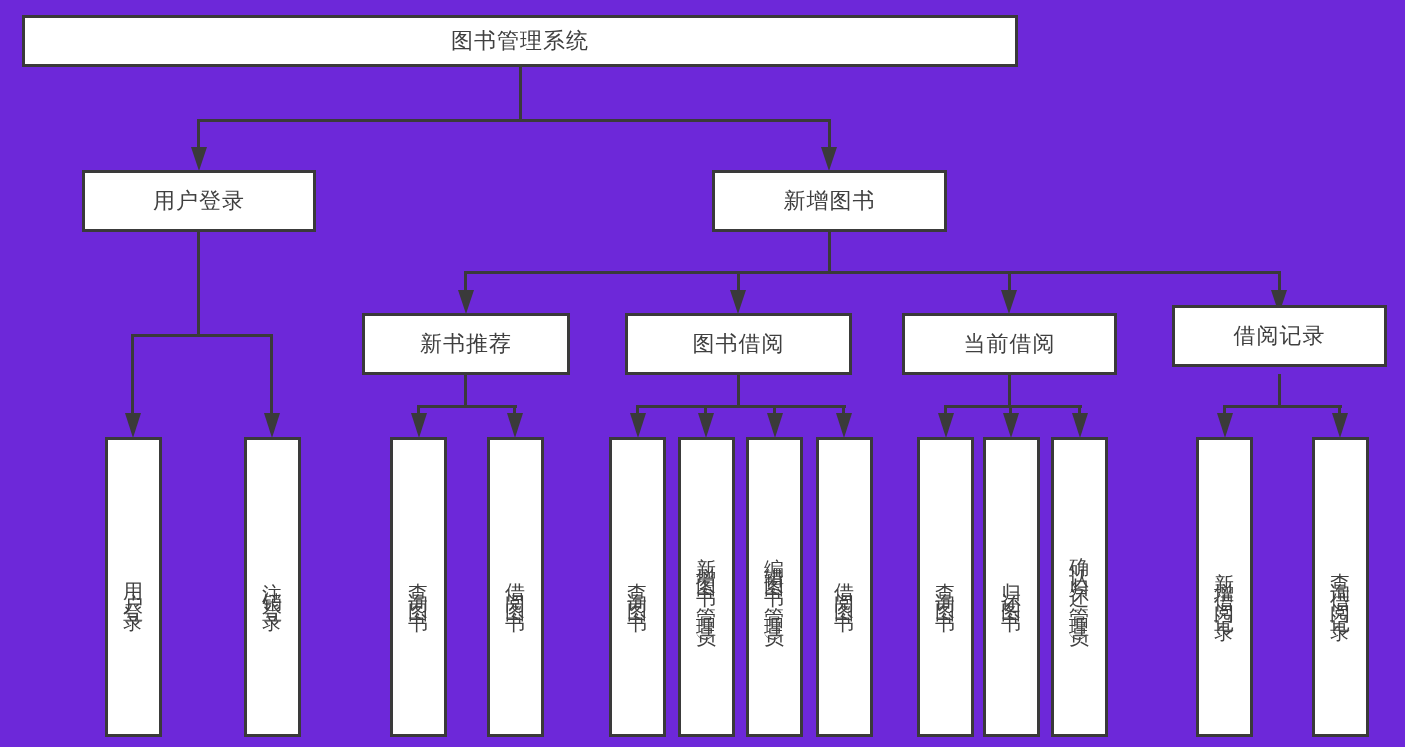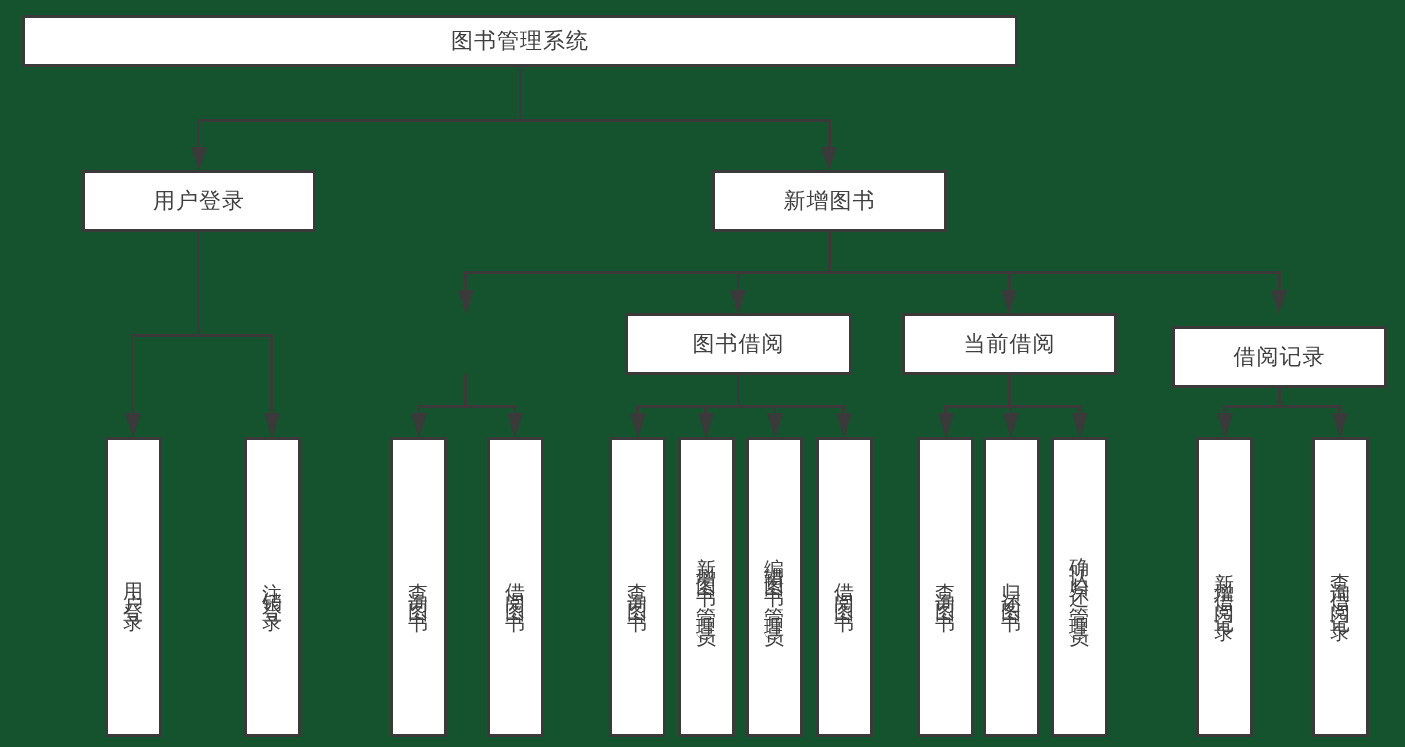--- a/index.html
+++ b/index.html
@@ -2,21 +2,21 @@
 <html style="--line: #3a3a3a; --text: #3f3f3f; --wm: #b4b4b4;"><head>
 <meta charset="utf-8">
 <style>
   :root{
     --line:#3a3a3a;
     --text:#3f3f3f;
     --wm:#b4b4b4;
   }
   html,body{margin:0;padding:0;background:#ffffff;}
   body{font-family:"Liberation Sans","DejaVu Sans",sans-serif;}
-  #stage{position:relative;width:1405px;height:747px;background:#14532d;overflow:hidden;}
+  #stage{position:relative;width:1405px;height:747px;background:#6d28d9;overflow:hidden;}
 
   .hbox{
     position:absolute;box-sizing:border-box;background:#fff;
     border:3px solid var(--line);
     display:flex;align-items:center;justify-content:center;
     font-size:22px;color:var(--text);letter-spacing:1px;
     z-index:3;
   }
   .leaf{
     position:absolute;box-sizing:border-box;background:#fff;
@@ -72,23 +72,24 @@
   <div class="hline" style="left:464px;top:271px;width:817px;"></div>
   <div class="vline" style="left:464px;top:271px;height:22px;"></div>
   <div class="arrow short" style="left:458px;top:290px;"></div>
   <div class="vline" style="left:737px;top:271px;height:22px;"></div>
   <div class="arrow short" style="left:730px;top:290px;"></div>
   <div class="vline" style="left:1008px;top:271px;height:22px;"></div>
   <div class="arrow short" style="left:1001px;top:290px;"></div>
   <div class="vline" style="left:1278px;top:271px;height:22px;"></div>
   <div class="arrow short" style="left:1271px;top:290px;"></div>
 
+  <div class="hbox" style="left:362px;top:313px;width:208px;height:62px;">新书推荐</div>
   <div class="hbox" style="left:902px;top:313px;width:215px;height:62px;">当前借阅</div>
   <div class="hbox" style="left:625px;top:313px;width:227px;height:62px;">图书借阅</div>
-  <div class="hbox" style="left:1172px;top:326px;width:215px;height:62px;">借阅记录</div>
+  <div class="hbox" style="left:1172px;top:305px;width:215px;height:62px;">借阅记录</div>
 
   <div class="vline" style="left:464px;top:374px;height:33px;"></div>
   <div class="hline" style="left:417px;top:405px;width:100px;"></div>
   <div class="vline" style="left:417px;top:405px;height:10px;"></div>
   <div class="arrow" style="left:411px;top:413px;"></div>
   <div class="vline" style="left:513px;top:405px;height:10px;"></div>
   <div class="arrow" style="left:507px;top:413px;"></div>
 
   <div class="vline" style="left:737px;top:374px;height:33px;"></div>
   <div class="hline" style="left:636px;top:405px;width:210px;"></div>

